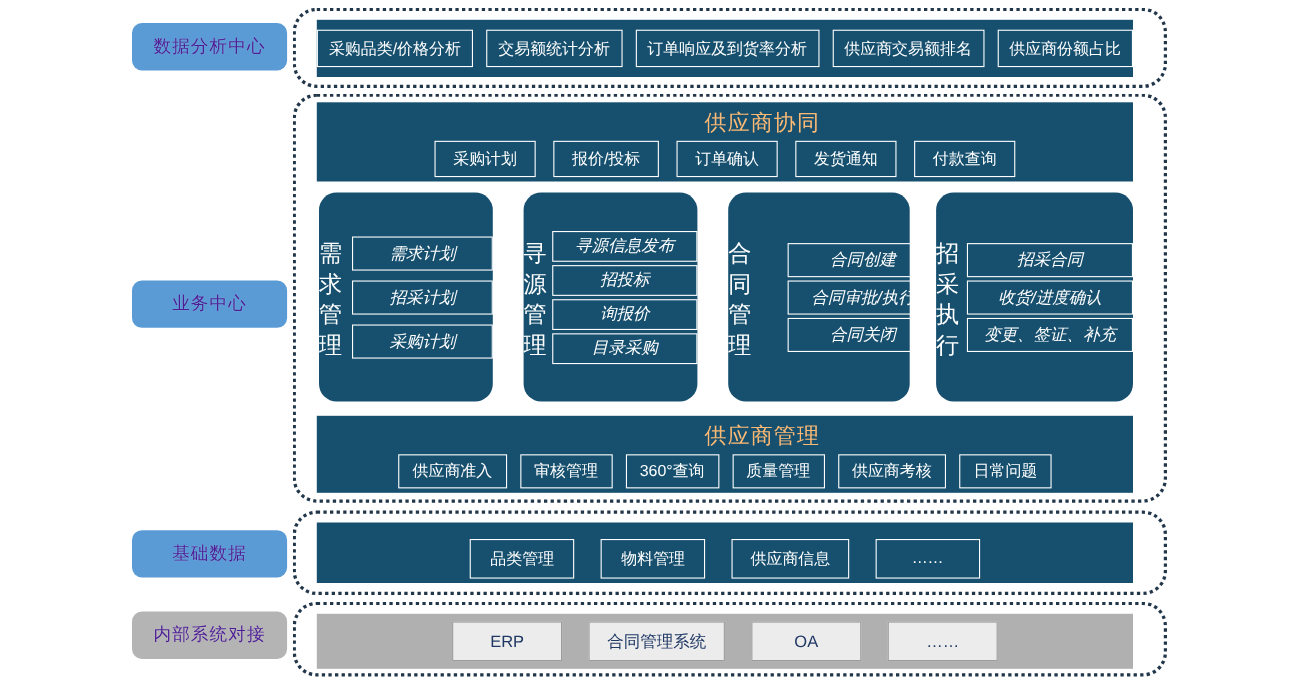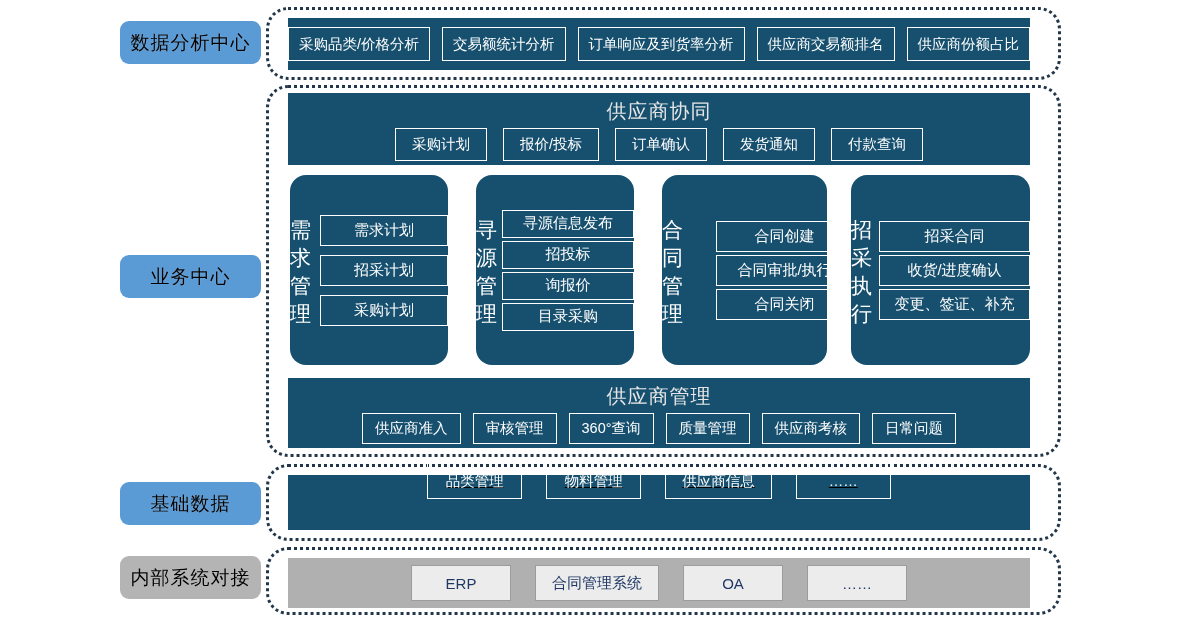--- a/index.html
+++ b/index.html
@@ -20,22 +20,22 @@
     overflow: hidden;
   }
 
   
   .rail-label {
     position: absolute;
     display: flex;
     align-items: center;
     justify-content: center;
     border-radius: 9px;
-    color: #000000;
-    font-size: 19px;
+    color: #4c1d95;
+    font-size: 16px;
     letter-spacing: 1px;
     box-sizing: border-box;
     text-shadow: 0 0 1px rgba(255,255,255,.35);
   }
   .rail-blue { background: #5b9bd5; }
   .rail-gray { background: #b4b4b4; justify-content: center; }
 
   
   .frame {
     position: absolute;
@@ -52,23 +52,24 @@
     background: #17506f;
   }
   .panel-gray {
     position: absolute;
     box-sizing: border-box;
     background: #b0b0b0;
   }
   .panel-title {
     width: 100%;
     text-align: center;
-    color: #e5e5e5;
+    color: #fdba74;
     font-size: 20px;
     letter-spacing: 1px;
+    padding-left: 34px;
   }
 
   
   .chip-row {
     position: absolute;
     display: flex;
     align-items: center;
     text-align: center;
   }
   .chip {
@@ -112,20 +113,21 @@
     letter-spacing: 1px;
     margin-top: 11px;
     margin-bottom: 8px;
   }
   .card-items {
     display: flex;
     flex-direction: column;
     gap: 9px;
     width: 100%;
     align-items: center;
+    font-style: italic;
   }
   .card-item {
     box-sizing: border-box;
     border: 1.6px solid #ffffff;
     color: #ffffff;
     font-size: 15px;
     display: flex;
     align-items: center;
     justify-content: center;
     white-space: nowrap;
@@ -282,21 +284,21 @@
         <div class="chip" style="height: 31px; padding: 0px 12px;">
           <span>日常问题</span>
         </div>
       </div>
   </div>
 
   <div class="frame" style="left:266px; top:464px; width:795px; height:77px;"></div>
 
   <div class="panel" style="left:288px; top:475px; width:742px; height:55px;"></div>
 
-  <div class="chip-row" id="basedata-row" style="left:288px; top:448px; width:742px; height:66px; justify-content:center; gap:24px;text-decoration:underline;">
+  <div class="chip-row" id="basedata-row" style="left:288px; top:475px; width:742px; height:66px; justify-content:center; gap:24px;">
       <div class="chip" style="height: 36px; padding: 0px 16px; min-width: 95px;">
         <span>品类管理</span>
       </div>
       <div class="chip" style="height: 36px; padding: 0px 16px; min-width: 95px;">
         <span>物料管理</span>
       </div>
       <div class="chip" style="height: 36px; padding: 0px 16px; min-width: 95px;">
         <span>供应商信息</span>
       </div>
       <div class="chip" style="height: 36px; padding: 0px 16px; min-width: 95px;">

